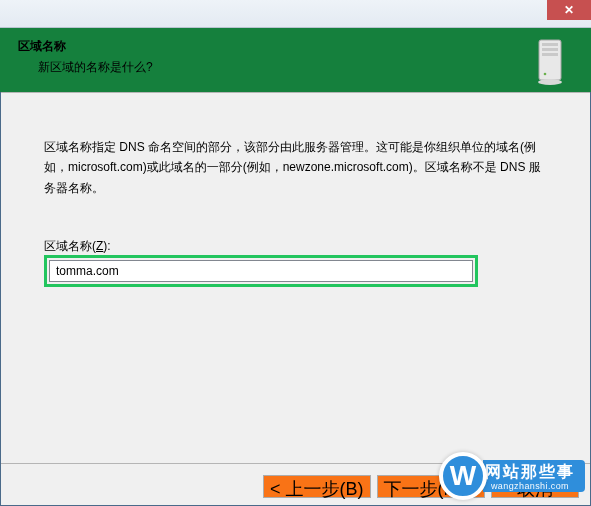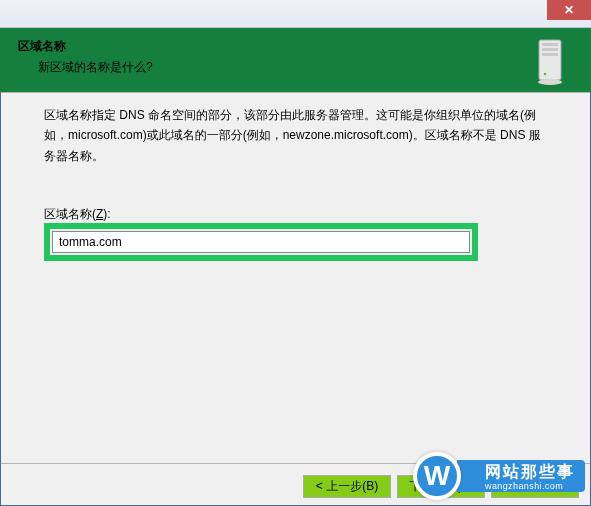--- a/index.html
+++ b/index.html
@@ -67,36 +67,36 @@
     width: 34px;
     height: 48px;
   }
   .sep-line {
     height: 1px;
     background: #b5b5b5;
     box-shadow: 0 1px 0 #fff;
   }
   .body-panel {
     background: #f0f0f0;
-    padding: 12px 44px 0 44px;
+    padding: 44px 44px 0 44px;
     height: 370px;
   }
   .body-panel .desc {
     font-size: 12px;
     color: #000;
     line-height: 1.7;
     margin: 0 0 40px 0;
   }
   .field-label {
     font-size: 12px;
     color: #000;
   }
   .field-label .hotkey { text-decoration: underline; }
   .input-wrap {
-    border: 6px solid #22c55e;
+    border: 3px solid #22c55e;
     width: 434px;
     padding: 2px;
   }
   .input-wrap input {
     width: 100%;
     height: 22px;
     border: 1px solid #828790;
     padding: 2px 6px;
     font-size: 12px;
     font-family: inherit;
@@ -113,23 +113,23 @@
     height: 44px;
     display: flex;
     align-items: center;
     justify-content: flex-end;
     padding-right: 12px;
     gap: 6px;
   }
   .btn {
     height: 23px;
     min-width: 88px;
-    background: #84cc16;
+    background: #f97316;
     border: 1px solid #acacac;
-    font-size: 12px;
+    font-size: 18px;
     font-family: inherit;
     cursor: pointer;
   }
   .watermark {
     position: absolute;
     right: 6px;
     bottom: 6px;
     display: flex;
     align-items: center;
     pointer-events: none;
@@ -147,28 +147,28 @@
     font-size: 28px;
     font-family: Arial, sans-serif;
     border: 4px solid #fff;
     box-shadow: 0 0 4px rgba(0,0,0,.2);
     margin-right: -4px;
     z-index: 2;
   }
   .watermark .wtext {
     background: #2f8edb;
     color: #fff;
-    padding: 3px 10px 1px 28px;
+    padding: 3px 10px 1px 2px;
     border-radius: 0 4px 4px 0;
     display: flex;
     flex-direction: column;
     line-height: 1.15;
   }
   .watermark .wtext .cn { font-size: 16px; font-weight: bold; letter-spacing: 2px;}
-  .watermark .wtext .en { font-size: 9px; opacity: .95; letter-spacing: .4px;}
+  .watermark .wtext .en { font-size: 9px; opacity: .95; letter-spacing: .4px; text-align: center;}
   .outer-border {
     position: absolute;
     inset: 0;
     border: 1px solid #4a6a8a;
     pointer-events: none;
   }
 </style>
 </head>
 <body>
 

